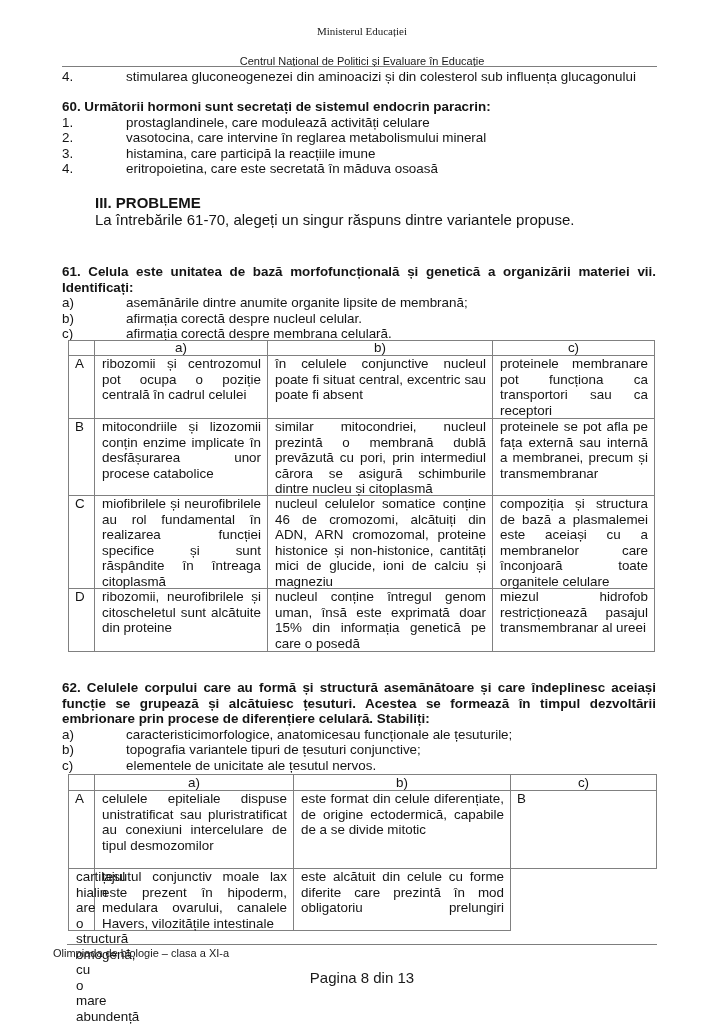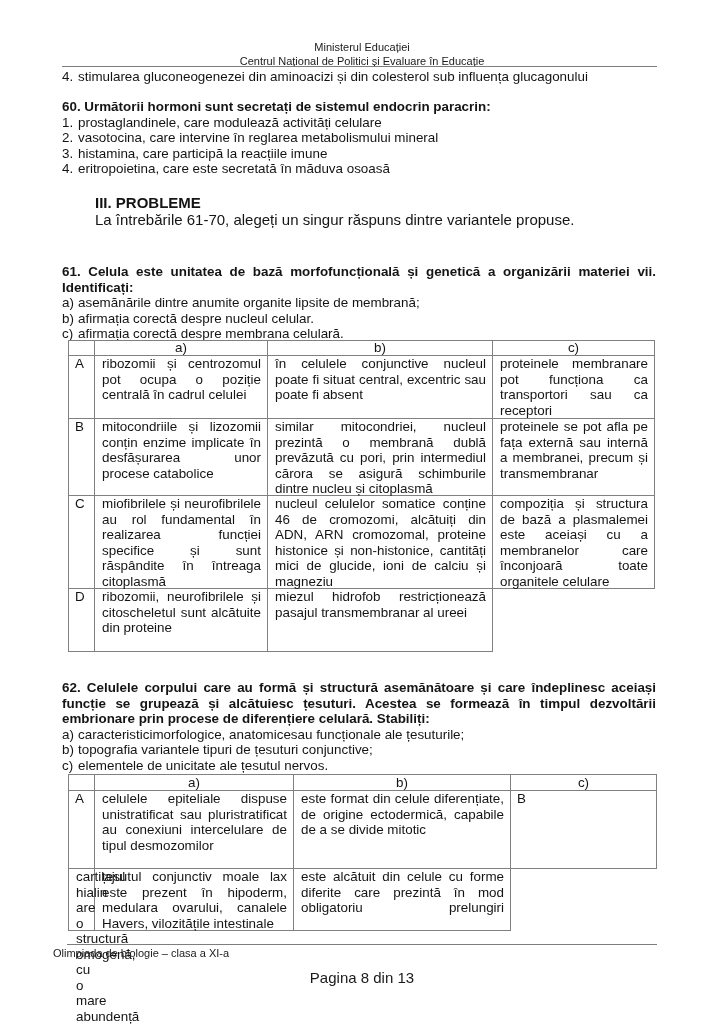--- a/index.html
+++ b/index.html
@@ -9,21 +9,21 @@
     font-family: "Liberation Sans", sans-serif;
   }
   .abs { position: absolute; }
   .hdr { left: 62px; width: 600px; text-align: center; font-size: 11px; line-height: 14px; color: #1a1a1a; }
   .rule { height: 0; border-top: 1px solid #7d7d7d; }
   .blk { left: 62px; width: 594px; font-size: 13.4px; line-height: 15.5px; }
   .bold { font-weight: bold; }
   .just { text-align: justify; margin-top: 16px; }
   .li { display: flex; }
   .li .num { width: 16px; flex: none; }
-  .li .txt { flex: 1; }
+  .li .txt { flex: 1; margin-left: 48px; }
   .indent { left: 95px; width: 560px; font-size: 15px; line-height: 15.5px; }
 
   .tbl {
     position: absolute; left: 68px; display: grid;
     border-top: 1px solid #808080; border-left: 1px solid #808080;
   }
   .t1 { top: 340px; grid-template-columns: 26px 173px 225px 162px; grid-template-rows: 15px 63px 77px 93px 63px; }
   .t2 { top: 774px; grid-template-columns: 26px 199px 217px 146px; grid-template-rows: 16px 78px 62px; }
   .cell {
     box-sizing: border-box;
@@ -35,21 +35,21 @@
   .t2 .hcell { line-height: 15px; }
   .lbl { text-align: left; padding: 0 0 0 6px; }
   .cont { text-align-last: justify; }
 
   .foot { left: 53px; font-size: 11px; line-height: 14px; color: #1a1a1a; }
   .page { left: 62px; width: 600px; text-align: center; font-size: 15px; line-height: 14px; color: #1a1a1a; }
 </style>
 </head>
 <body>
 
-<div class="abs hdr" style="top:40px;">Ministerul Educației</div>
+<div class="abs hdr" style="top:24px;font-family:Liberation Serif, serif;">Ministerul Educației</div>
 <div class="abs hdr" style="top:54px;">Centrul Național de Politici și Evaluare în Educație</div>
 <div class="abs rule" style="top:66px; left:62px; width:595px;"></div>
 
 <div class="abs blk" style="top:69px;">
   <div class="li">
     <span class="num">4.</span>
     <span class="txt">stimularea gluconeogenezei din aminoacizi și din colesterol sub influența glucagonului</span>
   </div>
 </div>
 
@@ -108,20 +108,21 @@
   <div class="cell">similar mitocondriei, nucleul prezintă o membrană dublă prevăzută cu pori, prin intermediul cărora se asigură schimburile dintre nucleu și citoplasmă</div>
   <div class="cell">proteinele se pot afla pe fața externă sau internă a membranei, precum și transmembranar</div>
 
   <div class="cell lbl">C</div>
   <div class="cell">miofibrilele și neurofibrilele au rol fundamental în realizarea funcției specifice și sunt răspândite în întreaga citoplasmă</div>
   <div class="cell">nucleul celulelor somatice conține 46 de cromozomi, alcătuiți din ADN, ARN cromozomal, proteine histonice și non-histonice, cantități mici de glucide, ioni de calciu și magneziu</div>
   <div class="cell">compoziția și structura de bază a plasmalemei este aceiași cu a membranelor care înconjoară toate organitele celulare</div>
 
   <div class="cell lbl">D</div>
   <div class="cell">ribozomii, neurofibrilele și citoscheletul sunt alcătuite din proteine</div>
+  <div class="cell">nucleul conține întregul genom uman, însă este exprimată doar 15% din informația genetică pe care o posedă</div>
   <div class="cell">miezul hidrofob restricționează pasajul transmembranar al ureei</div>
 </div>
 
 <div class="abs blk" style="top:664px;">
   <div class="bold just">62. Celulele corpului care au formă și structură asemănătoare și care îndeplinesc aceiași funcție se grupează și alcătuiesc țesuturi. Acestea se formează în timpul dezvoltării embrionare prin procese de diferențiere celulară. Stabiliți:</div>
   <div class="li">
     <span class="num">a)</span>
     <span class="txt">caracteristicimorfologice, anatomicesau funcționale ale țesuturile;</span>
   </div>
   <div class="li">

